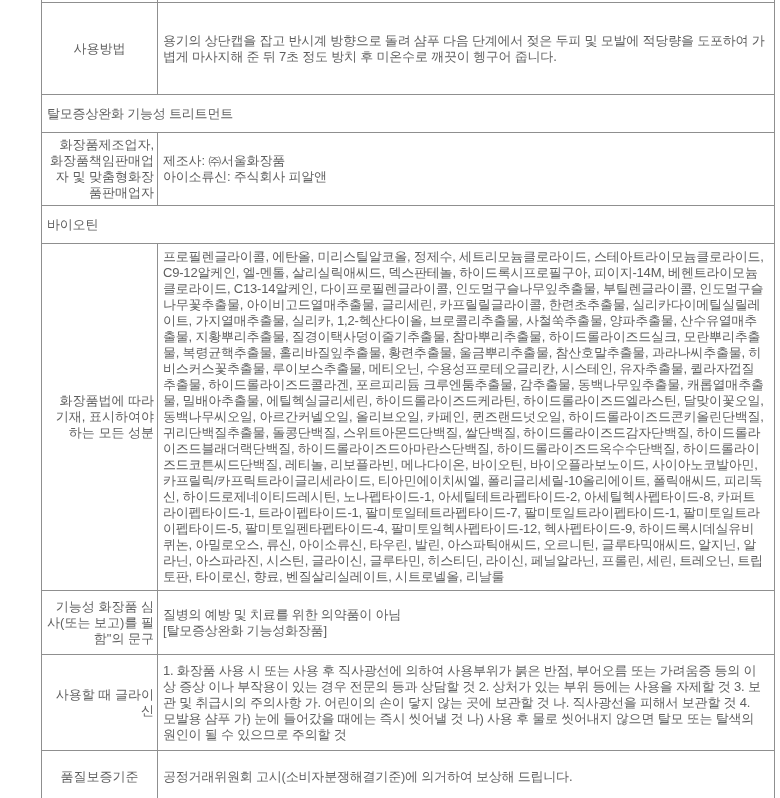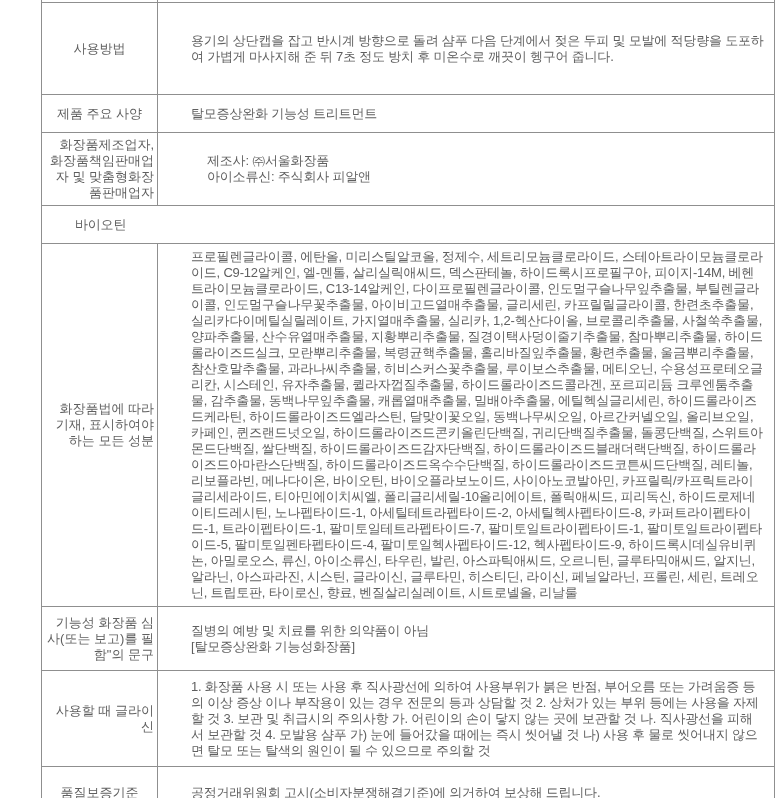--- a/index.html
+++ b/index.html
@@ -30,27 +30,26 @@
     width:116px;flex:0 0 116px;box-sizing:border-box;
     border-right:1px solid var(--border);
     display:flex;align-items:center;justify-content:center;
     text-align:right;padding:4px 3px;word-break:break-all;
   }
   .content-cell{
     flex:1;box-sizing:border-box;
     display:flex;flex-direction:column;justify-content:center;
     padding:5px 9px 5px 5px;word-break:break-all;
     letter-spacing:-0.2px;
-    margin-left:28px;
   }
   .para + .para{margin-top:16px;}
   
   .row:nth-child(2){min-height:92px;}
   .row:nth-child(3){min-height:38px;}
-  .row:nth-child(4){min-height:57px;gap:16px;}
+  .row:nth-child(4){min-height:57px;}
   .row:nth-child(5){min-height:38px;}
   .row:nth-child(6){min-height:340px;}
   .row:nth-child(7){min-height:64px;}
   .row:nth-child(8){min-height:96px;}
   .row:nth-child(9){min-height:53px;}
 </style>
 </head>
 <body>
 
 <div class="ptable">
@@ -59,21 +58,20 @@
     <div class="content-cell"></div>
   </div>
 
 <div class="row">
       <div class="label-cell">사용방법</div>
       <div class="content-cell">
         <div class="para">용기의 상단캡을 잡고 반시계 방향으로 돌려 샴푸 다음 단계에서 젖은 두피 및 모발에 적당량을 도포하여 가볍게 마사지해 준 뒤 7초 정도 방치 후 미온수로 깨끗이 헹구어 줍니다.</div>
       </div>
     </div>
     <div class="row">
-      <div class="label-cell">제품 주요 사양</div>
       <div class="content-cell">
         <div class="line">탈모증상완화 기능성 트리트먼트</div>
       </div>
     </div>
     <div class="row">
       <div class="label-cell">화장품제조업자, 화장품책임판매업자 및 맞춤형화장품판매업자</div>
       <div class="content-cell">
         <div class="line">제조사: ㈜서울화장품</div>
         <div class="line">아이소류신: 주식회사 피알앤</div>
       </div>

